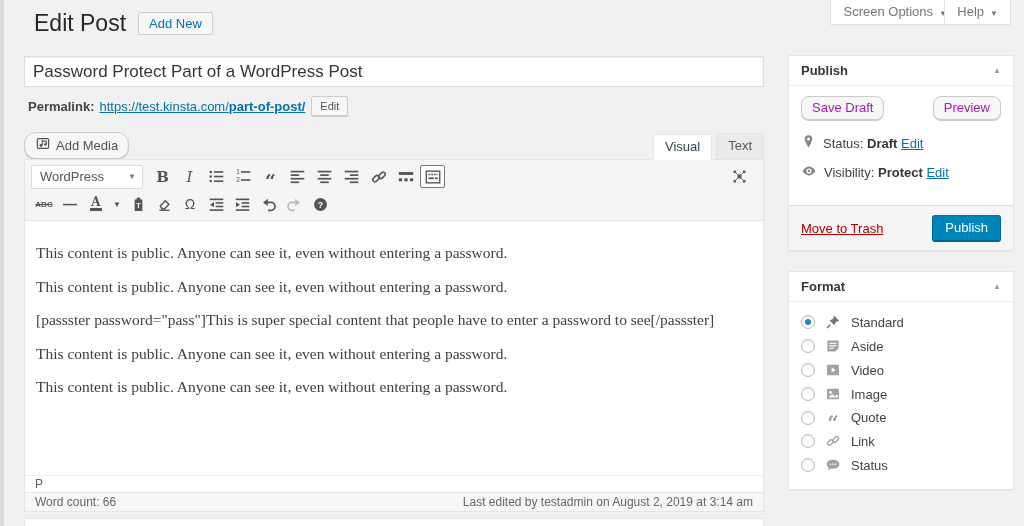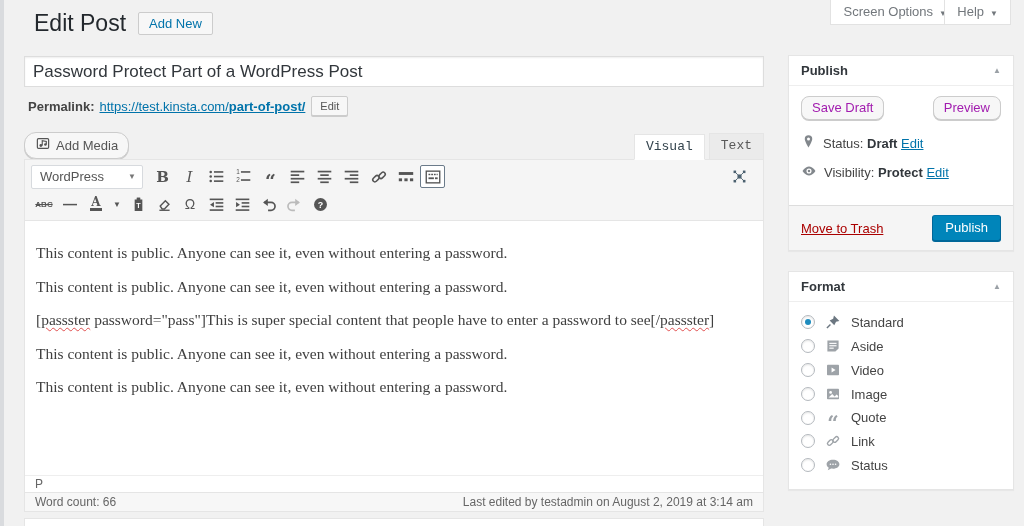--- a/index.html
+++ b/index.html
@@ -31,21 +31,21 @@
   .permalink-row a { color:#0073aa; text-decoration:underline; }
   .permalink-row a b { font-weight:bold; }
   .btn-small { margin-left:6px; background:#f7f7f7; border:1px solid #ccc; border-radius:2px;
                color:#555; font-size:11px; line-height:18px; padding:0 8px; cursor:pointer;
                box-shadow:0 1px 0 #ccc; }
 
   .media-tabs-row { margin-top:16px; display:flex; justify-content:space-between; align-items:flex-end; }
   .add-media-btn { background:#f7f7f7; border:1px solid #ccc; border-radius:12px; color:#555;
                    font-size:13px; padding:3px 10px 4px; display:inline-flex; align-items:center; gap:5px;
                    box-shadow:0 1px 0 #ccc; cursor:pointer; }
-  .editor-tabs { display:flex;font-family:Liberation Mono, monospace; }
+  .editor-tabs { display:flex; }
   .editor-tab { font-size:13px; padding:4px 11px 5px; cursor:pointer; margin-left:4px; }
   .editor-tab.active { background:#fff; border:1px solid #e5e5e5; border-bottom:1px solid #fff;
                        color:#33434d; position:relative; top:1px; z-index:2; }
   .editor-tab.inactive { background:#ebebeb; border:1px solid #e5e5e5; border-bottom:none; color:#595959; }
 
   .editor-box { position:relative; margin-top:0; background:#fff; border:1px solid #e5e5e5; }
   .toolbar-grp { background:#f5f5f5; border-bottom:1px solid #e5e5e5; padding:2px 4px 3px; position:relative; }
   .tb-row { display:flex; align-items:center; height:29px; }
   .tb-row2 { height:26px; padding-left:2px; }
   .block-select { width:112px; height:24px; background:#fff; border:1px solid #d7dade; border-radius:2px;
@@ -67,21 +67,21 @@
   .forecolor { display:flex; flex-direction:column; align-items:center; line-height:10px; }
   .forecolor .A { font-family:"DejaVu Serif", serif; font-size:12px; font-weight:bold; color:#555; }
   .forecolor .bar { width:12px; height:3px; background:#555; margin-top:1px; }
   .mini-caret { font-size:8px; color:#555; }
   .tb.narrow { width:14px; }
   .dfw-btn { position:absolute; right:10px; top:5px; }
 
   .editor-content { height:254px; padding:22px 11px 0; font-family:"Liberation Serif", serif;
                     font-size:15.5px; color:#404040; overflow:hidden; cursor:text; }
   .editor-content p { margin:0 0 14.5px; line-height:19px; }
-  .sp { text-decoration:underline; text-decoration-style:wavy; text-decoration-color:#e05050;
+  .sp { text-decoration-style:wavy; text-decoration-color:#e05050;
         text-decoration-thickness:1px; text-underline-offset:2px; }
   .path-bar { border-top:1px solid #eee; padding:1px 10px 2px; font-size:12px; color:#666; height:17px; }
   .status-bar { background:#f7f7f7; border-top:1px solid #e5e5e5; padding:2px 10px 3px; height:19px;
                 display:flex; justify-content:space-between; font-size:12px; color:#666; }
 
   .partial-box { position:absolute; left:24px; top:518px; width:740px; height:10px;
                  background:#fff; border:1px solid #e5e5e5; border-bottom:none; }
 
   
   .side-col { position:absolute; left:788px; top:55px; width:226px; }

